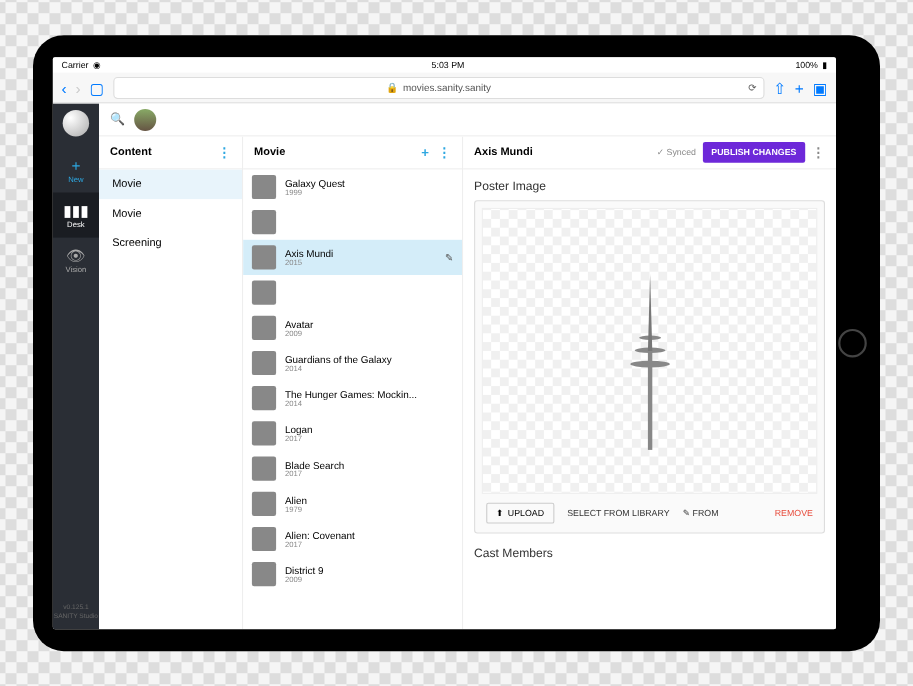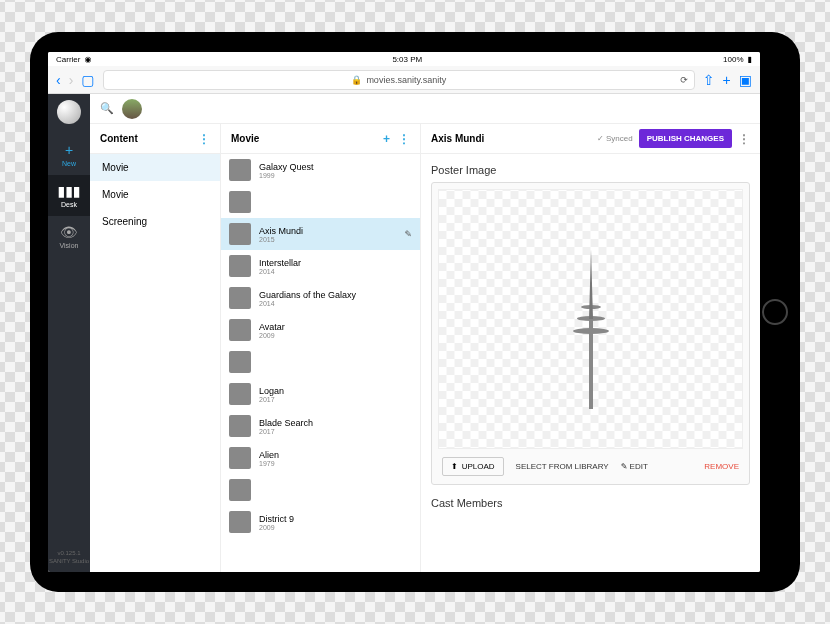--- a/index.html
+++ b/index.html
@@ -163,41 +163,41 @@
                 <div class="movie-item selected">
        <div class="thumb thumb-c3"></div>
        <div class="info">
          <div class="title">Axis Mundi</div>
          <div class="year">2015</div>
        </div>
                   <span class="edit-icon">✎</span>
      </div>
                 <div class="movie-item">
        <div class="thumb thumb-c4"></div>
-       <div class="info">
-         <div class="title">Interstellar</div>
-         <div class="year">2014</div>
+     </div>
+                <div class="movie-item">
+       <div class="thumb thumb-c5"></div>
+       <div class="info">
+         <div class="title">Avatar</div>
+         <div class="year">2009</div>
        </div>
      </div>
                 <div class="movie-item">
        <div class="thumb thumb-c6"></div>
        <div class="info">
          <div class="title">Guardians of the Galaxy</div>
          <div class="year">2014</div>
        </div>
      </div>
                 <div class="movie-item">
-       <div class="thumb thumb-c5"></div>
-       <div class="info">
-         <div class="title">Avatar</div>
-         <div class="year">2009</div>
-       </div>
-     </div>
-                <div class="movie-item">
        <div class="thumb thumb-c7"></div>
+       <div class="info">
+         <div class="title">The Hunger Games: Mockin...</div>
+         <div class="year">2014</div>
+       </div>
      </div>
                 <div class="movie-item">
        <div class="thumb thumb-c8"></div>
        <div class="info">
          <div class="title">Logan</div>
          <div class="year">2017</div>
        </div>
      </div>
                 <div class="movie-item">
        <div class="thumb thumb-c1"></div>
@@ -208,20 +208,24 @@
      </div>
                 <div class="movie-item">
        <div class="thumb thumb-c8"></div>
        <div class="info">
          <div class="title">Alien</div>
          <div class="year">1979</div>
        </div>
      </div>
                 <div class="movie-item">
        <div class="thumb thumb-c6"></div>
+       <div class="info">
+         <div class="title">Alien: Covenant</div>
+         <div class="year">2017</div>
+       </div>
      </div>
                 <div class="movie-item">
        <div class="thumb thumb-c4"></div>
        <div class="info">
          <div class="title">District 9</div>
          <div class="year">2009</div>
        </div>
      </div>
               </div>
           </div>
@@ -241,21 +245,21 @@
                       <div class="disc d2"></div>
                       <div class="disc d3"></div>
                   </div>
                 </div>
                 <div class="poster-actions">
                   <div class="upload-btn">
                     <span>⬆</span>
                     <span>UPLOAD</span>
                   </div>
                   <span class="action-link">SELECT FROM LIBRARY</span>
-                  <span class="action-link"><span>✎</span> <span>EDIT</span></span>
+                  <span class="action-link"><span>✎</span> <span>FROM</span></span>
                   <span class="action-link remove">REMOVE</span>
                 </div>
               </div>
               <div class="section-label">Cast Members</div>
             </div>
           </div>
         </div>
       </div>
     </div>
   </div>

